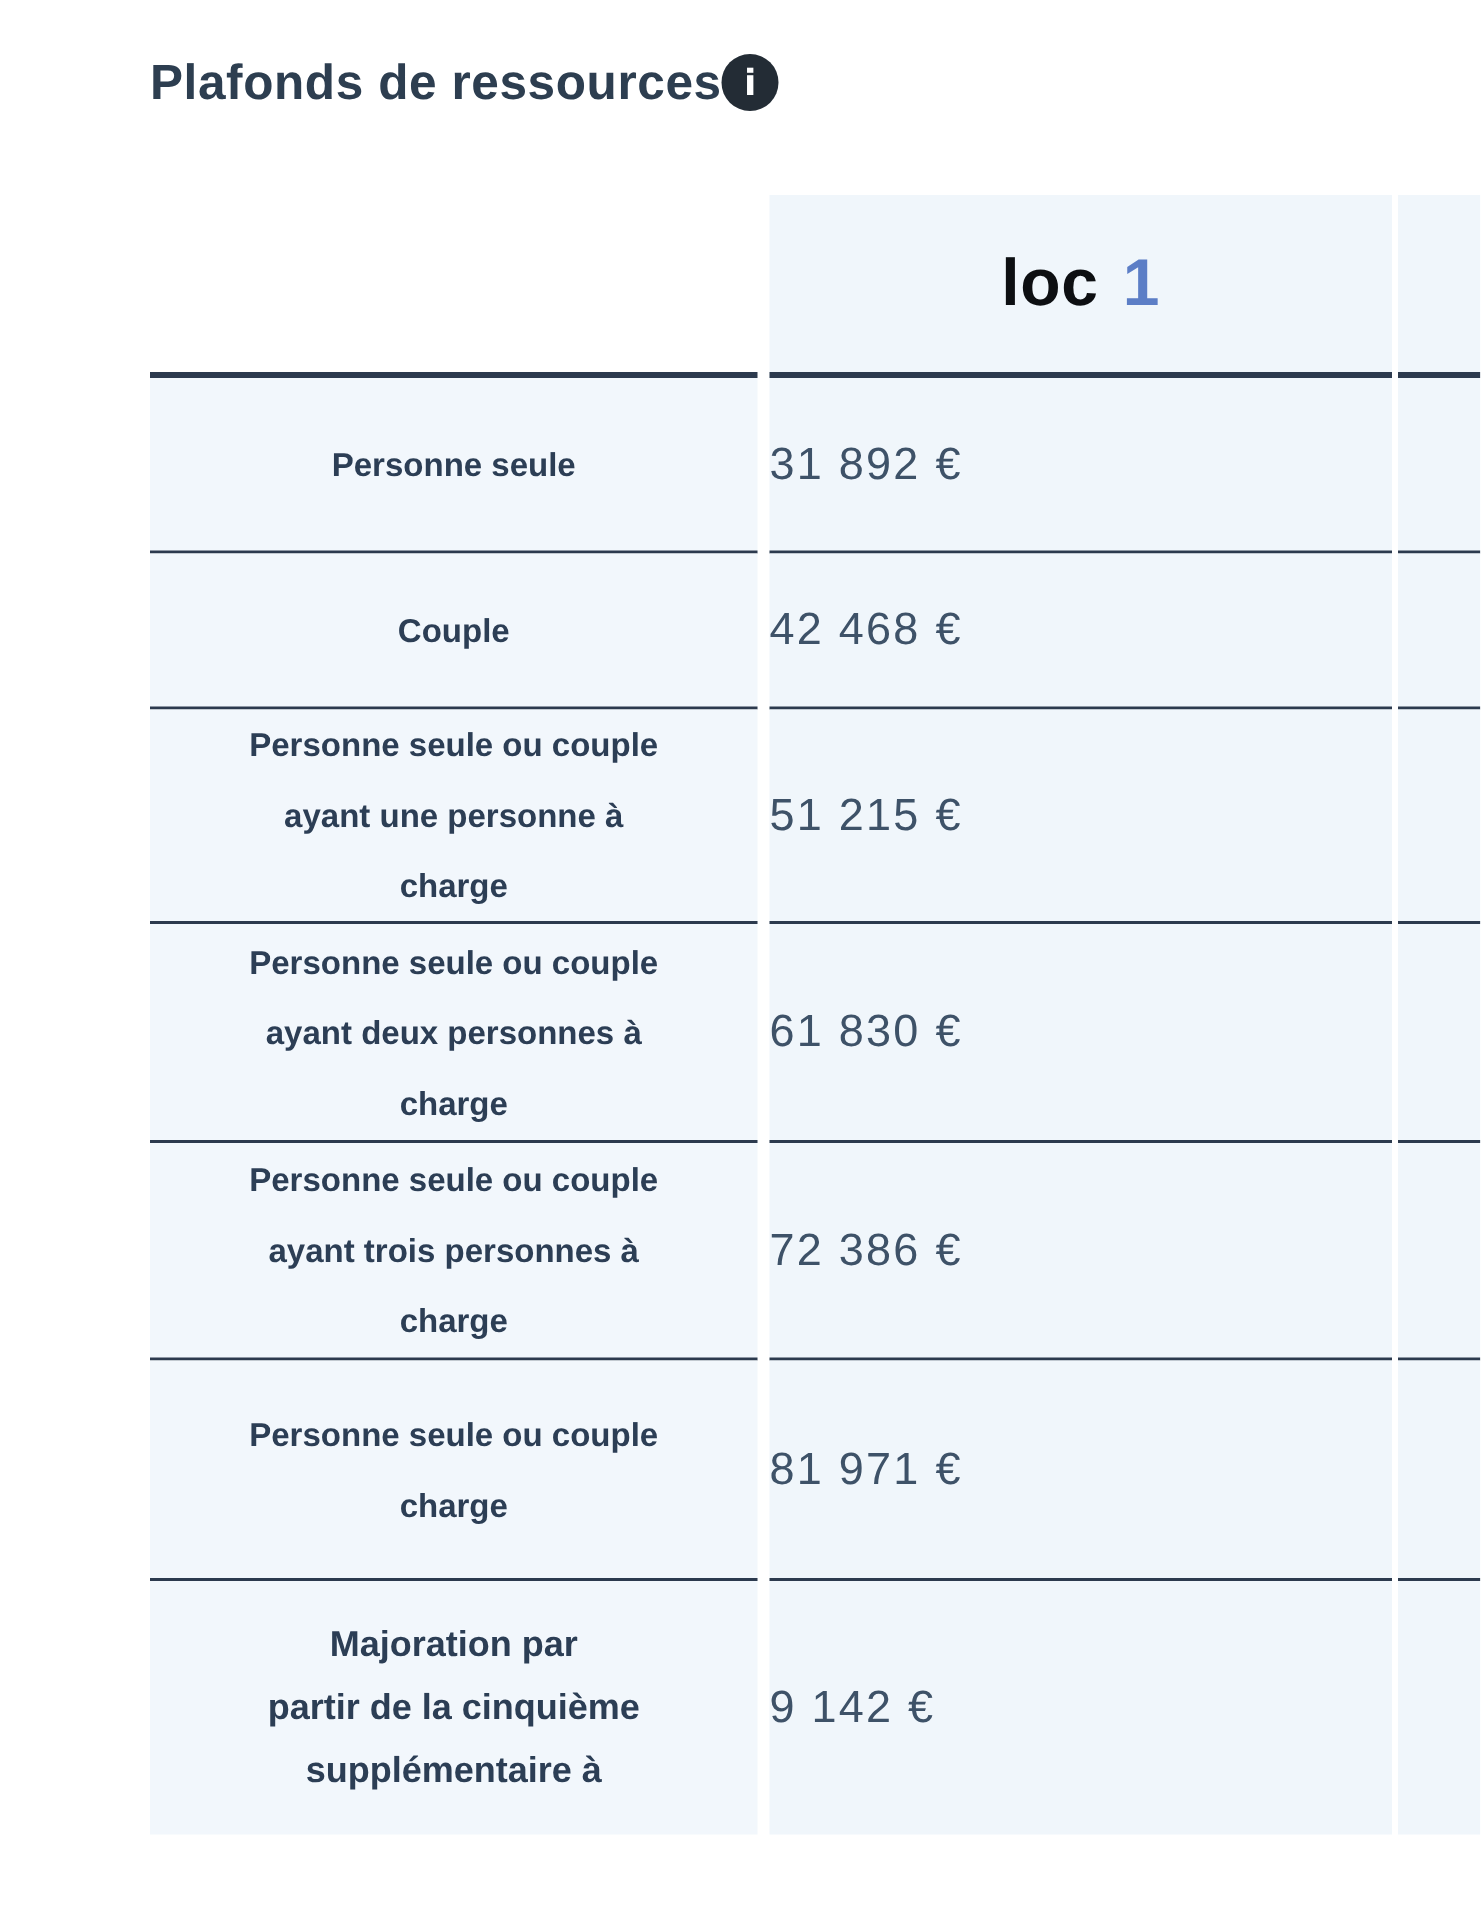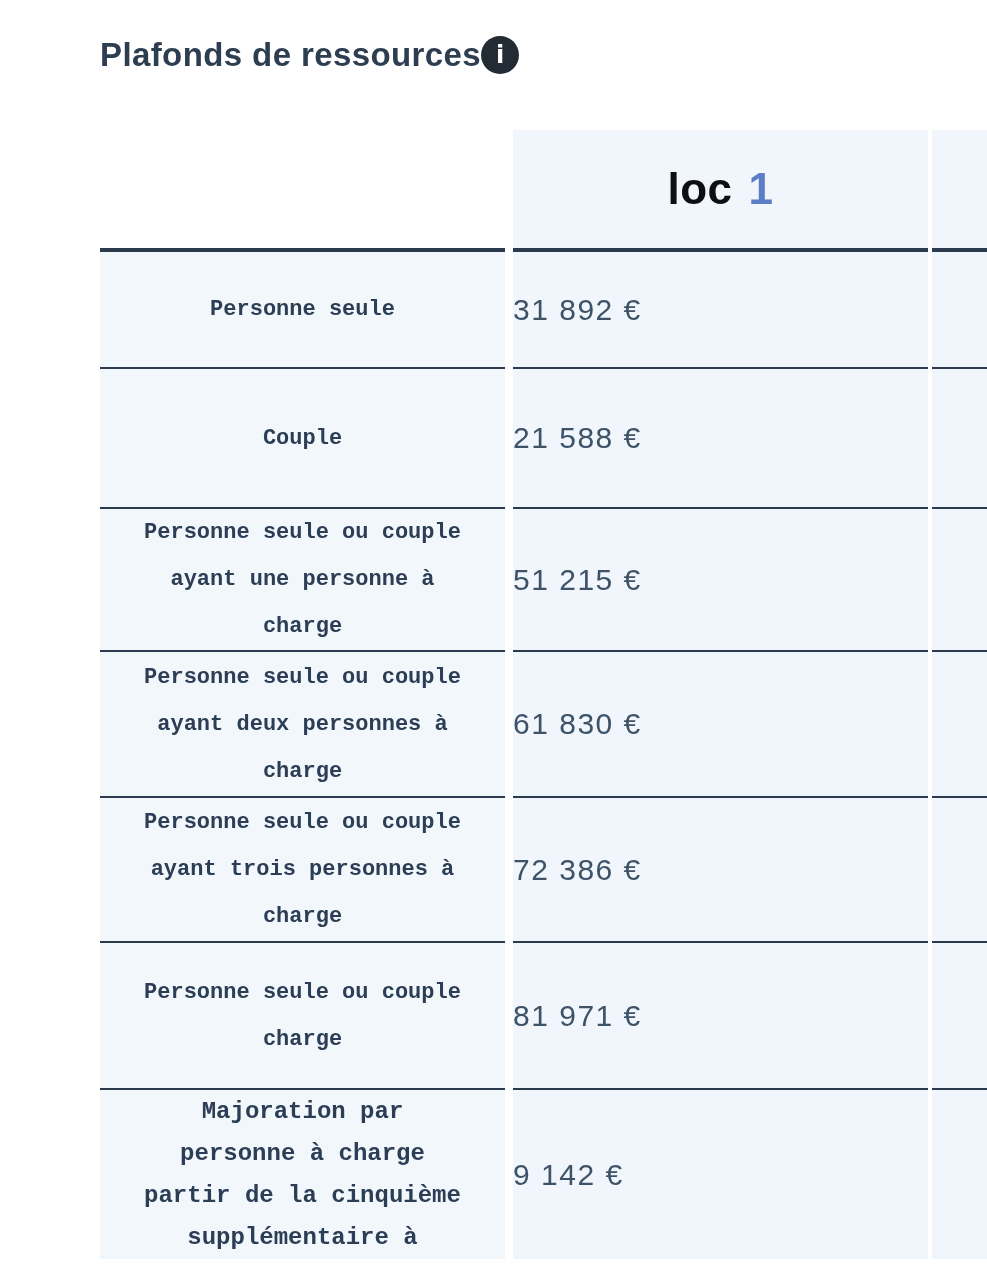--- a/index.html
+++ b/index.html
@@ -42,21 +42,20 @@
   .header-value .loc-prefix { color:#0d0f12; }
   .header-value .loc-number { color:#5c7ec6; }
 
   .data-row .cell { border-bottom:2px solid #2c3a4e; }
   .data-row.last .cell { border-bottom:none; }
 
   .label-cell {
     display:flex; align-items:center; justify-content:center; text-align:center;
     color:#2c3e55; font-weight:700; font-size:22px; line-height:47px;
     padding:0 20px;
-    font-family:Liberation Mono, monospace;
   }
   .label-cell .label-lines { width:100%; }
   .row-tight .label-cell { font-size:24px; line-height:42px;text-align:center; }
 
   .value-cell {
     display:flex; align-items:center; justify-content:flex-start;
     color:#3e5268; font-size:30px; font-weight:300; letter-spacing:1.5px;
   }
 </style>
 </head>
@@ -89,29 +88,29 @@
           </div>
       </div>
       <div class="col-gap1"></div>
       <div class="cell col-value bg-cell value-cell">
         <span>31 892 €</span>
       </div>
       <div class="col-gap2"></div>
       <div class="cell col-edge bg-cell"></div>
     </div>
 
-    <div class="row data-row" style="height:140px">
+    <div class="row data-row" style="height:104px">
       <div class="cell col-label label-bg label-cell">
         <div class="label-lines">
             <div>Couple</div>
           </div>
       </div>
       <div class="col-gap1"></div>
       <div class="cell col-value bg-cell value-cell">
-        <span>21 588 €</span>
+        <span>42 468 €</span>
       </div>
       <div class="col-gap2"></div>
       <div class="cell col-edge bg-cell"></div>
     </div>
 
     <div class="row data-row" style="height:143px">
       <div class="cell col-label label-bg label-cell">
         <div class="label-lines">
           <div>Personne seule ou couple</div>
           <div>ayant une personne à</div>
@@ -170,21 +169,20 @@
         <span>81 971 €</span>
       </div>
       <div class="col-gap2"></div>
       <div class="cell col-edge bg-cell"></div>
     </div>
 
     <div class="row data-row last row-tight" style="height:169px">
       <div class="cell col-label label-bg label-cell">
         <div class="label-lines">
           <div>Majoration par</div>
-          <div>personne à charge</div>
           <div>partir de la cinquième</div>
           <div>supplémentaire à</div>
         </div>
       </div>
       <div class="col-gap1"></div>
       <div class="cell col-value bg-cell value-cell">
         <span>9 142 €</span>
       </div>
       <div class="col-gap2"></div>
       <div class="cell col-edge bg-cell"></div>

